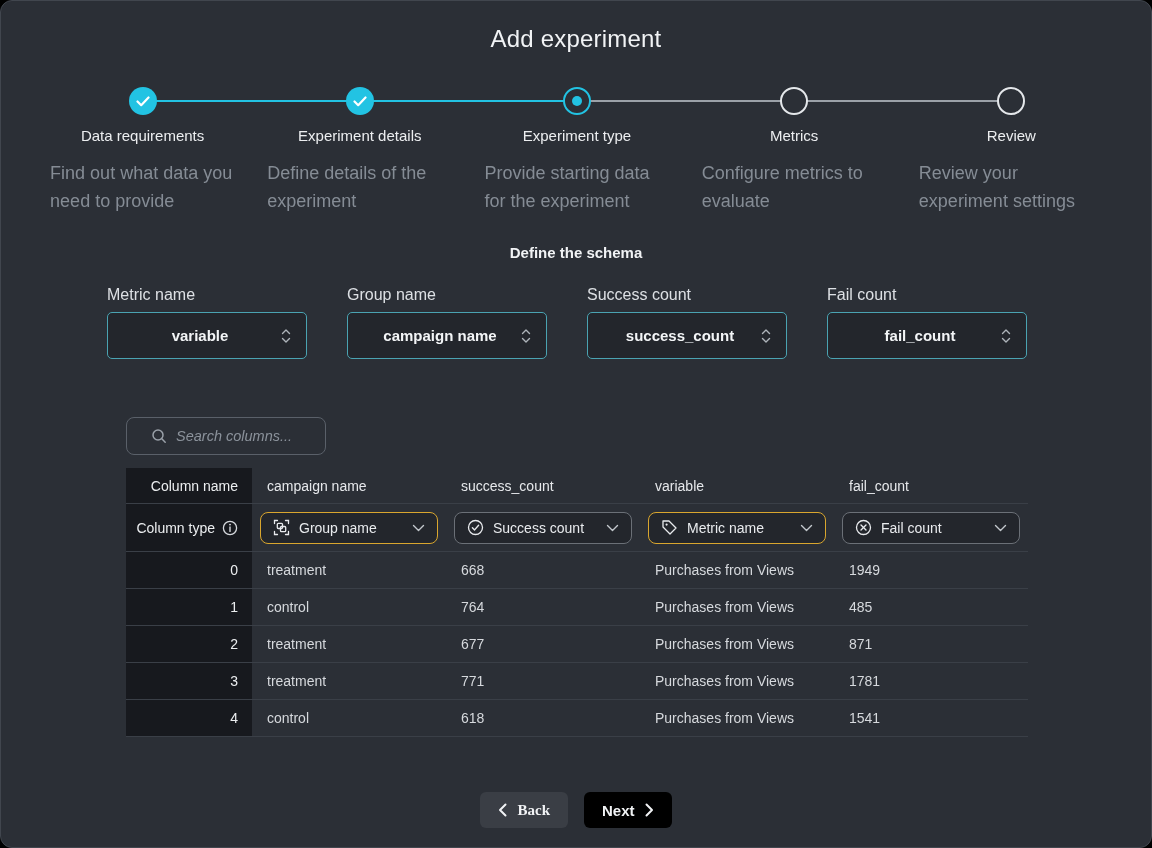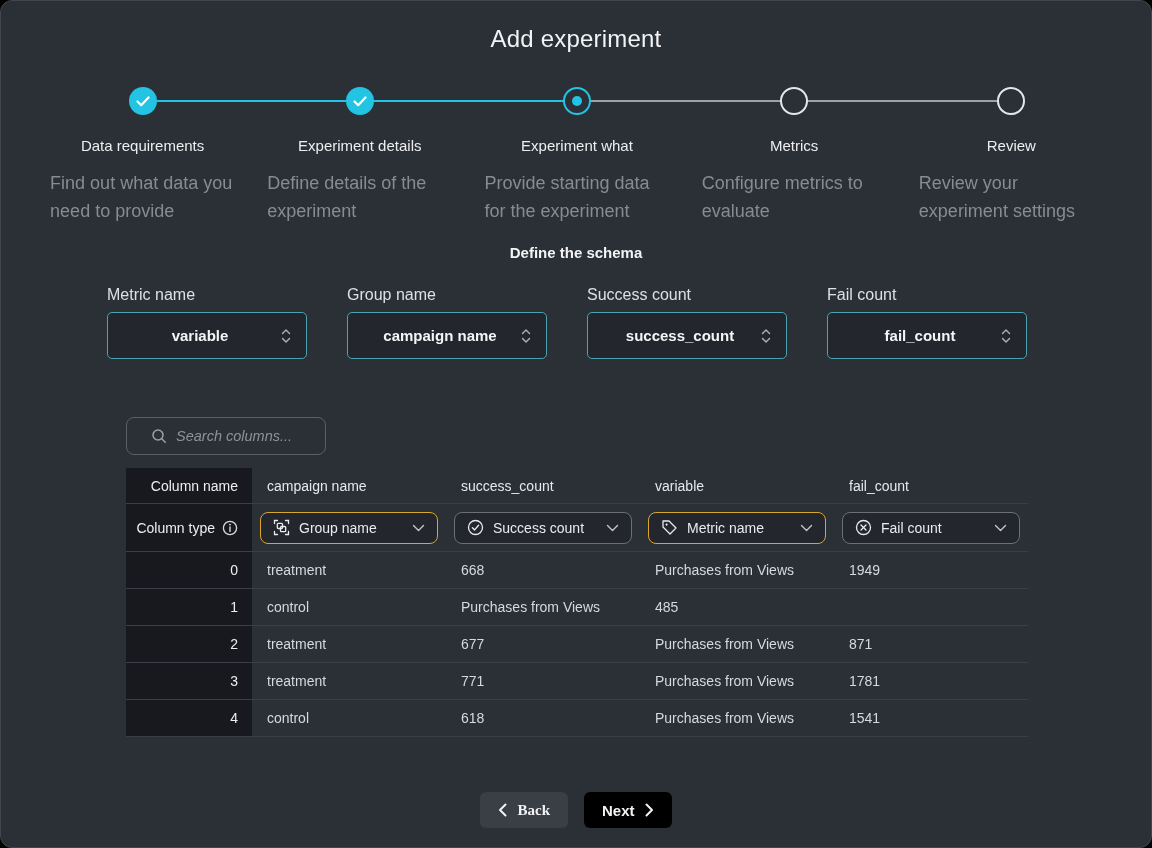--- a/index.html
+++ b/index.html
@@ -22,21 +22,21 @@
   .steps { display:flex; position:relative; }
   .step { width:217.2px; display:flex; flex-direction:column; align-items:center; }
   .step-circle {
     width:28px; height:28px; border-radius:50%; background:#2b2f36;
     display:flex; align-items:center; justify-content:center; position:relative; z-index:2;
   }
   .step-circle.done { background:#22c3e3; }
   .step-circle.active { border:2.5px solid #22c3e3; }
   .step-circle.active .dot { width:10px; height:10px; border-radius:50%; background:#22c3e3; }
   .step-circle.todo { border:2px solid #e4e7ea; }
-  .step-title { margin-top:22px; font-size:15px; color:#eceef0; }
+  .step-title { margin-top:12px; font-size:15px; color:#eceef0; }
   .step-desc { margin-top:16px; font-size:18px; line-height:1.55; color:#858c95; max-width:185px; }
   
   .schema-heading {
     position:absolute; top:243px; left:0; right:0; text-align:center;
     font-size:15px; font-weight:700; color:#f1f3f5;
   }
   .schema-fields { position:absolute; top:285px; left:106px; display:flex; gap:40px; }
   .schema-field { width:200px; }
   .schema-field .field-label { font-size:16px; color:#dde0e4; }
   .schema-select {
@@ -115,21 +115,21 @@
               <polyline points="1.5,5.5 5.2,9.2 12.5,1.5" fill="none" stroke="#ffffff" stroke-width="2.2" stroke-linecap="round" stroke-linejoin="round"></polyline>
             </svg>
         </div>
         <div class="step-title">Experiment details</div>
         <div class="step-desc">Define details of the experiment</div>
       </div>
       <div class="step">
         <div class="step-circle active">
             <div class="dot"></div>
           </div>
-        <div class="step-title">Experiment what</div>
+        <div class="step-title">Experiment type</div>
         <div class="step-desc">Provide starting data for the experiment</div>
       </div>
       <div class="step">
         <div class="step-circle todo"></div>
         <div class="step-title">Metrics</div>
         <div class="step-desc">Configure metrics to evaluate</div>
       </div>
       <div class="step">
         <div class="step-circle todo"></div>
         <div class="step-title">Review</div>
@@ -298,20 +298,21 @@
     <div class="t-row t-datarow">
       <div class="t-cell-index">0</div>
       <div class="t-cell">treatment</div>
       <div class="t-cell">668</div>
       <div class="t-cell">Purchases from Views</div>
       <div class="t-cell">1949</div>
     </div>
     <div class="t-row t-datarow">
       <div class="t-cell-index">1</div>
       <div class="t-cell">control</div>
+      <div class="t-cell">764</div>
       <div class="t-cell">Purchases from Views</div>
       <div class="t-cell">485</div>
     </div>
     <div class="t-row t-datarow">
       <div class="t-cell-index">2</div>
       <div class="t-cell">treatment</div>
       <div class="t-cell">677</div>
       <div class="t-cell">Purchases from Views</div>
       <div class="t-cell">871</div>
     </div>

